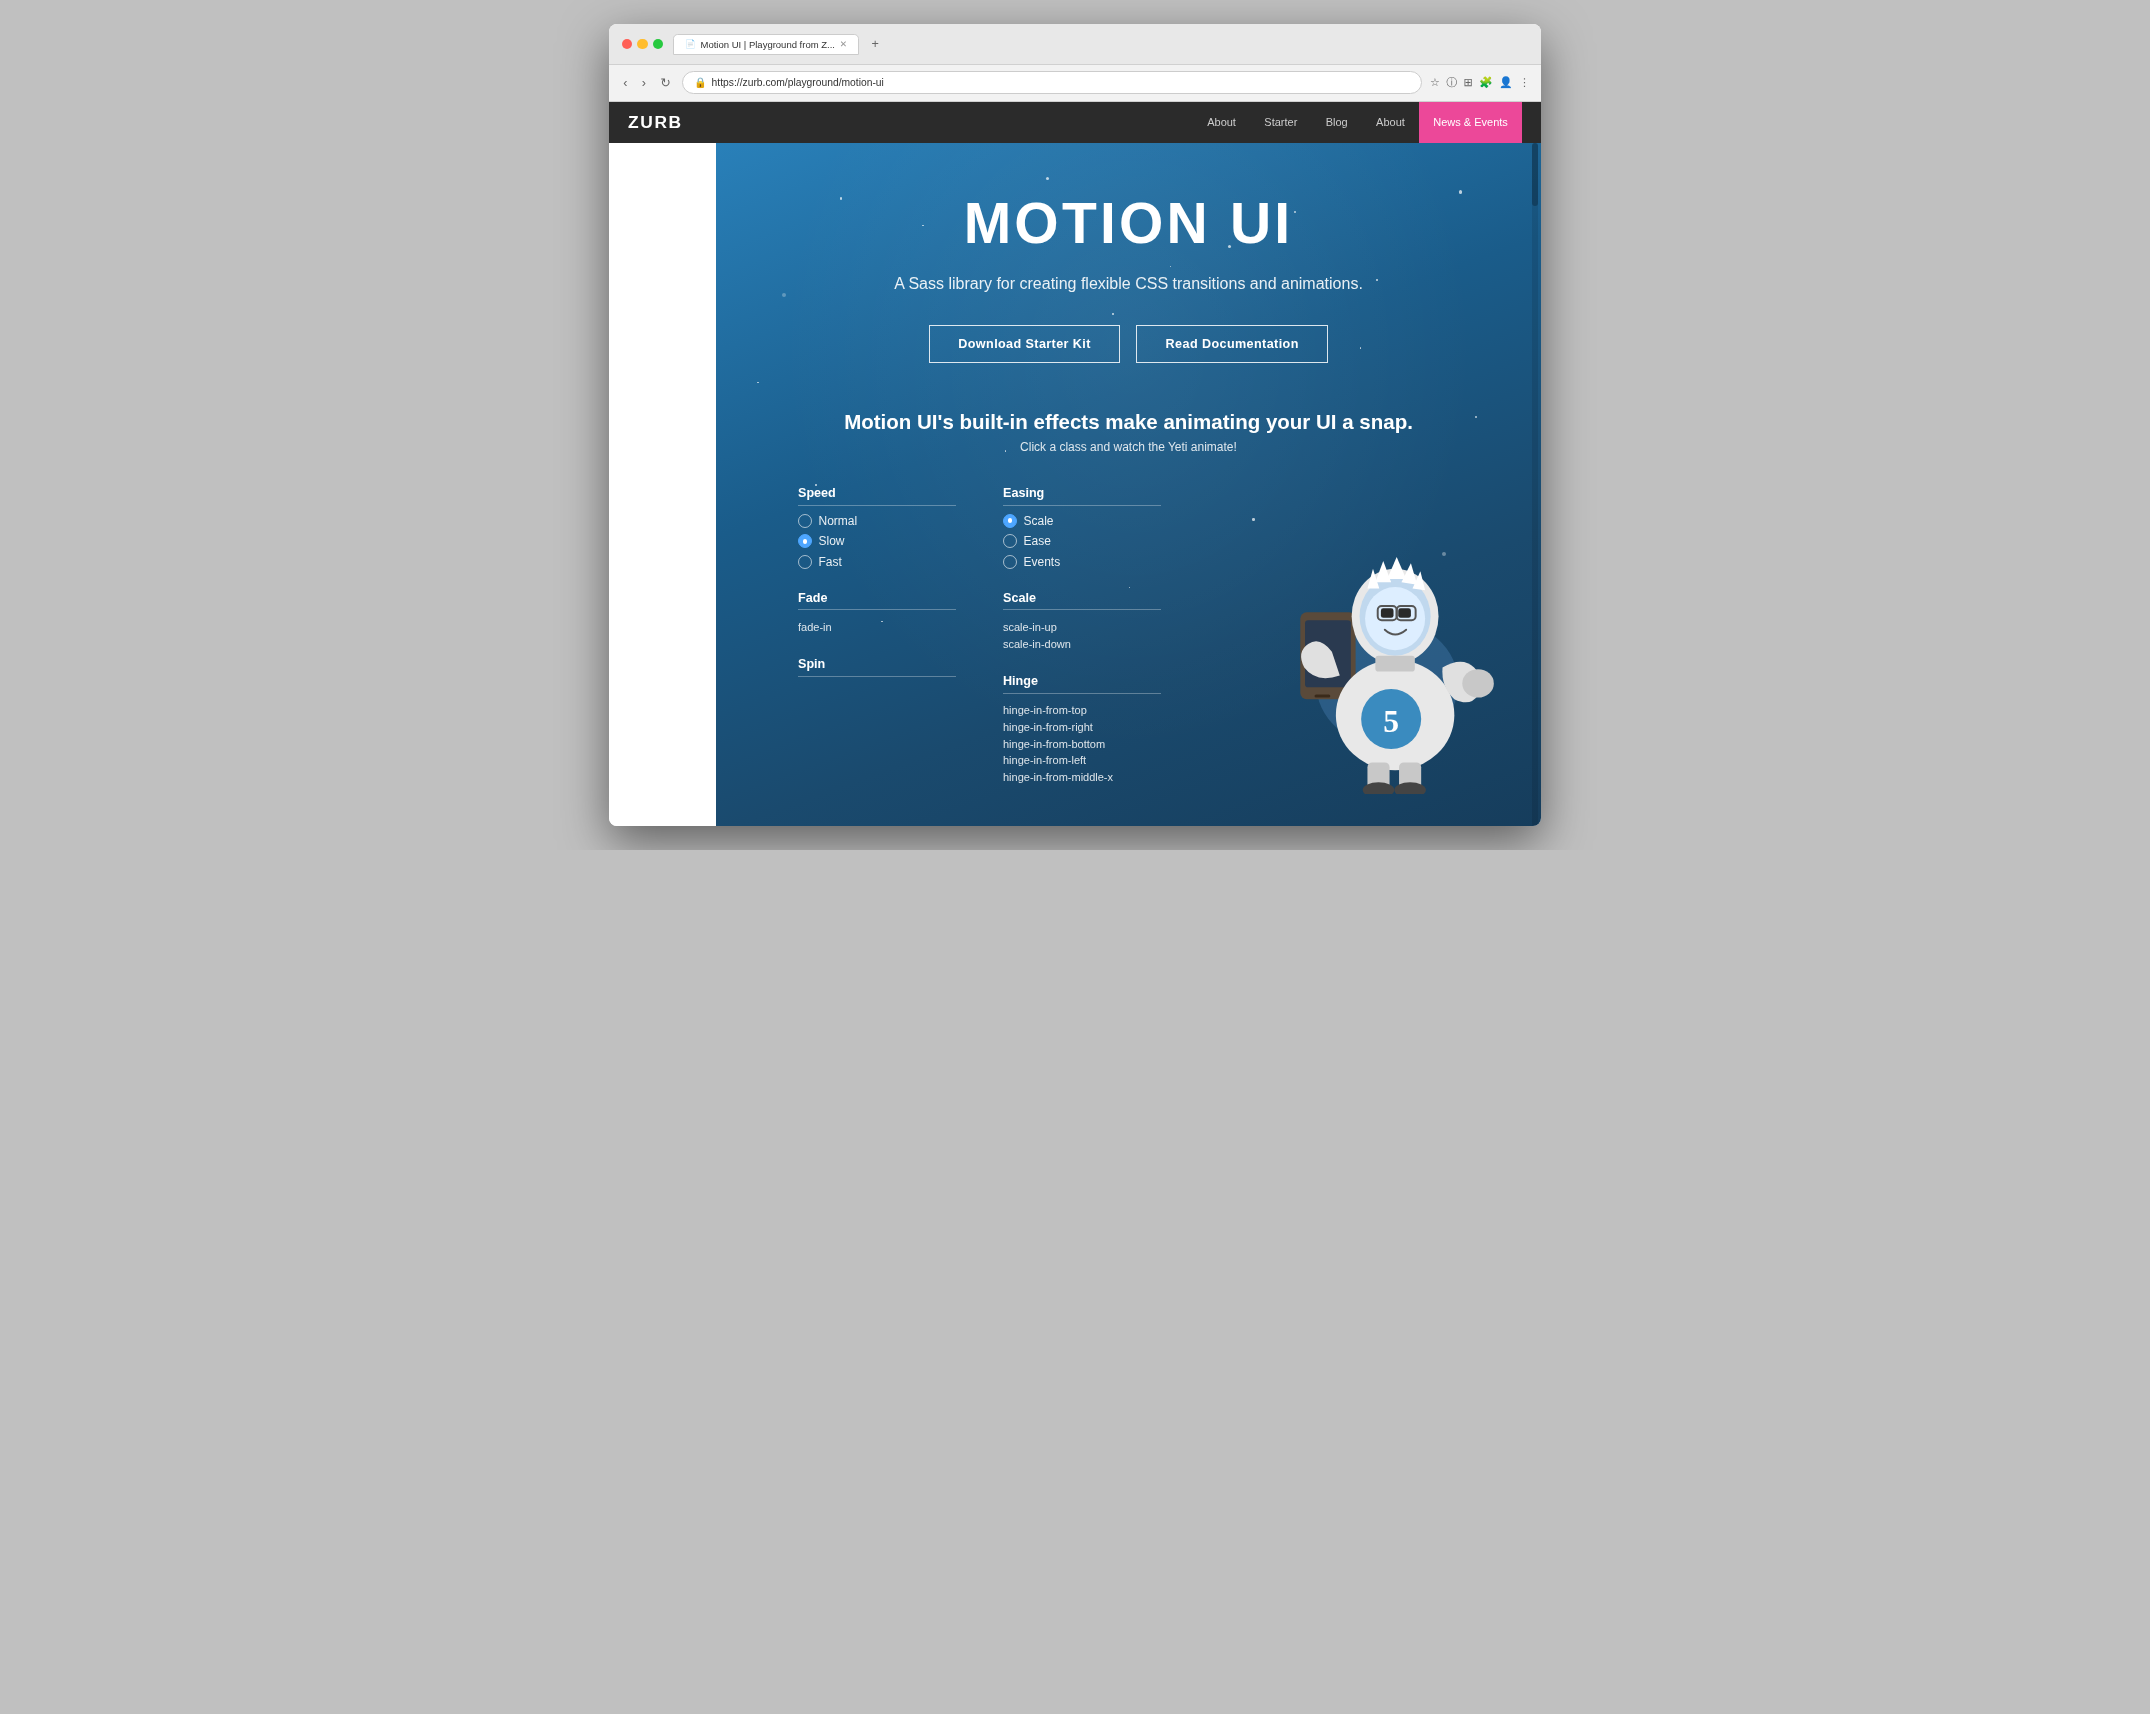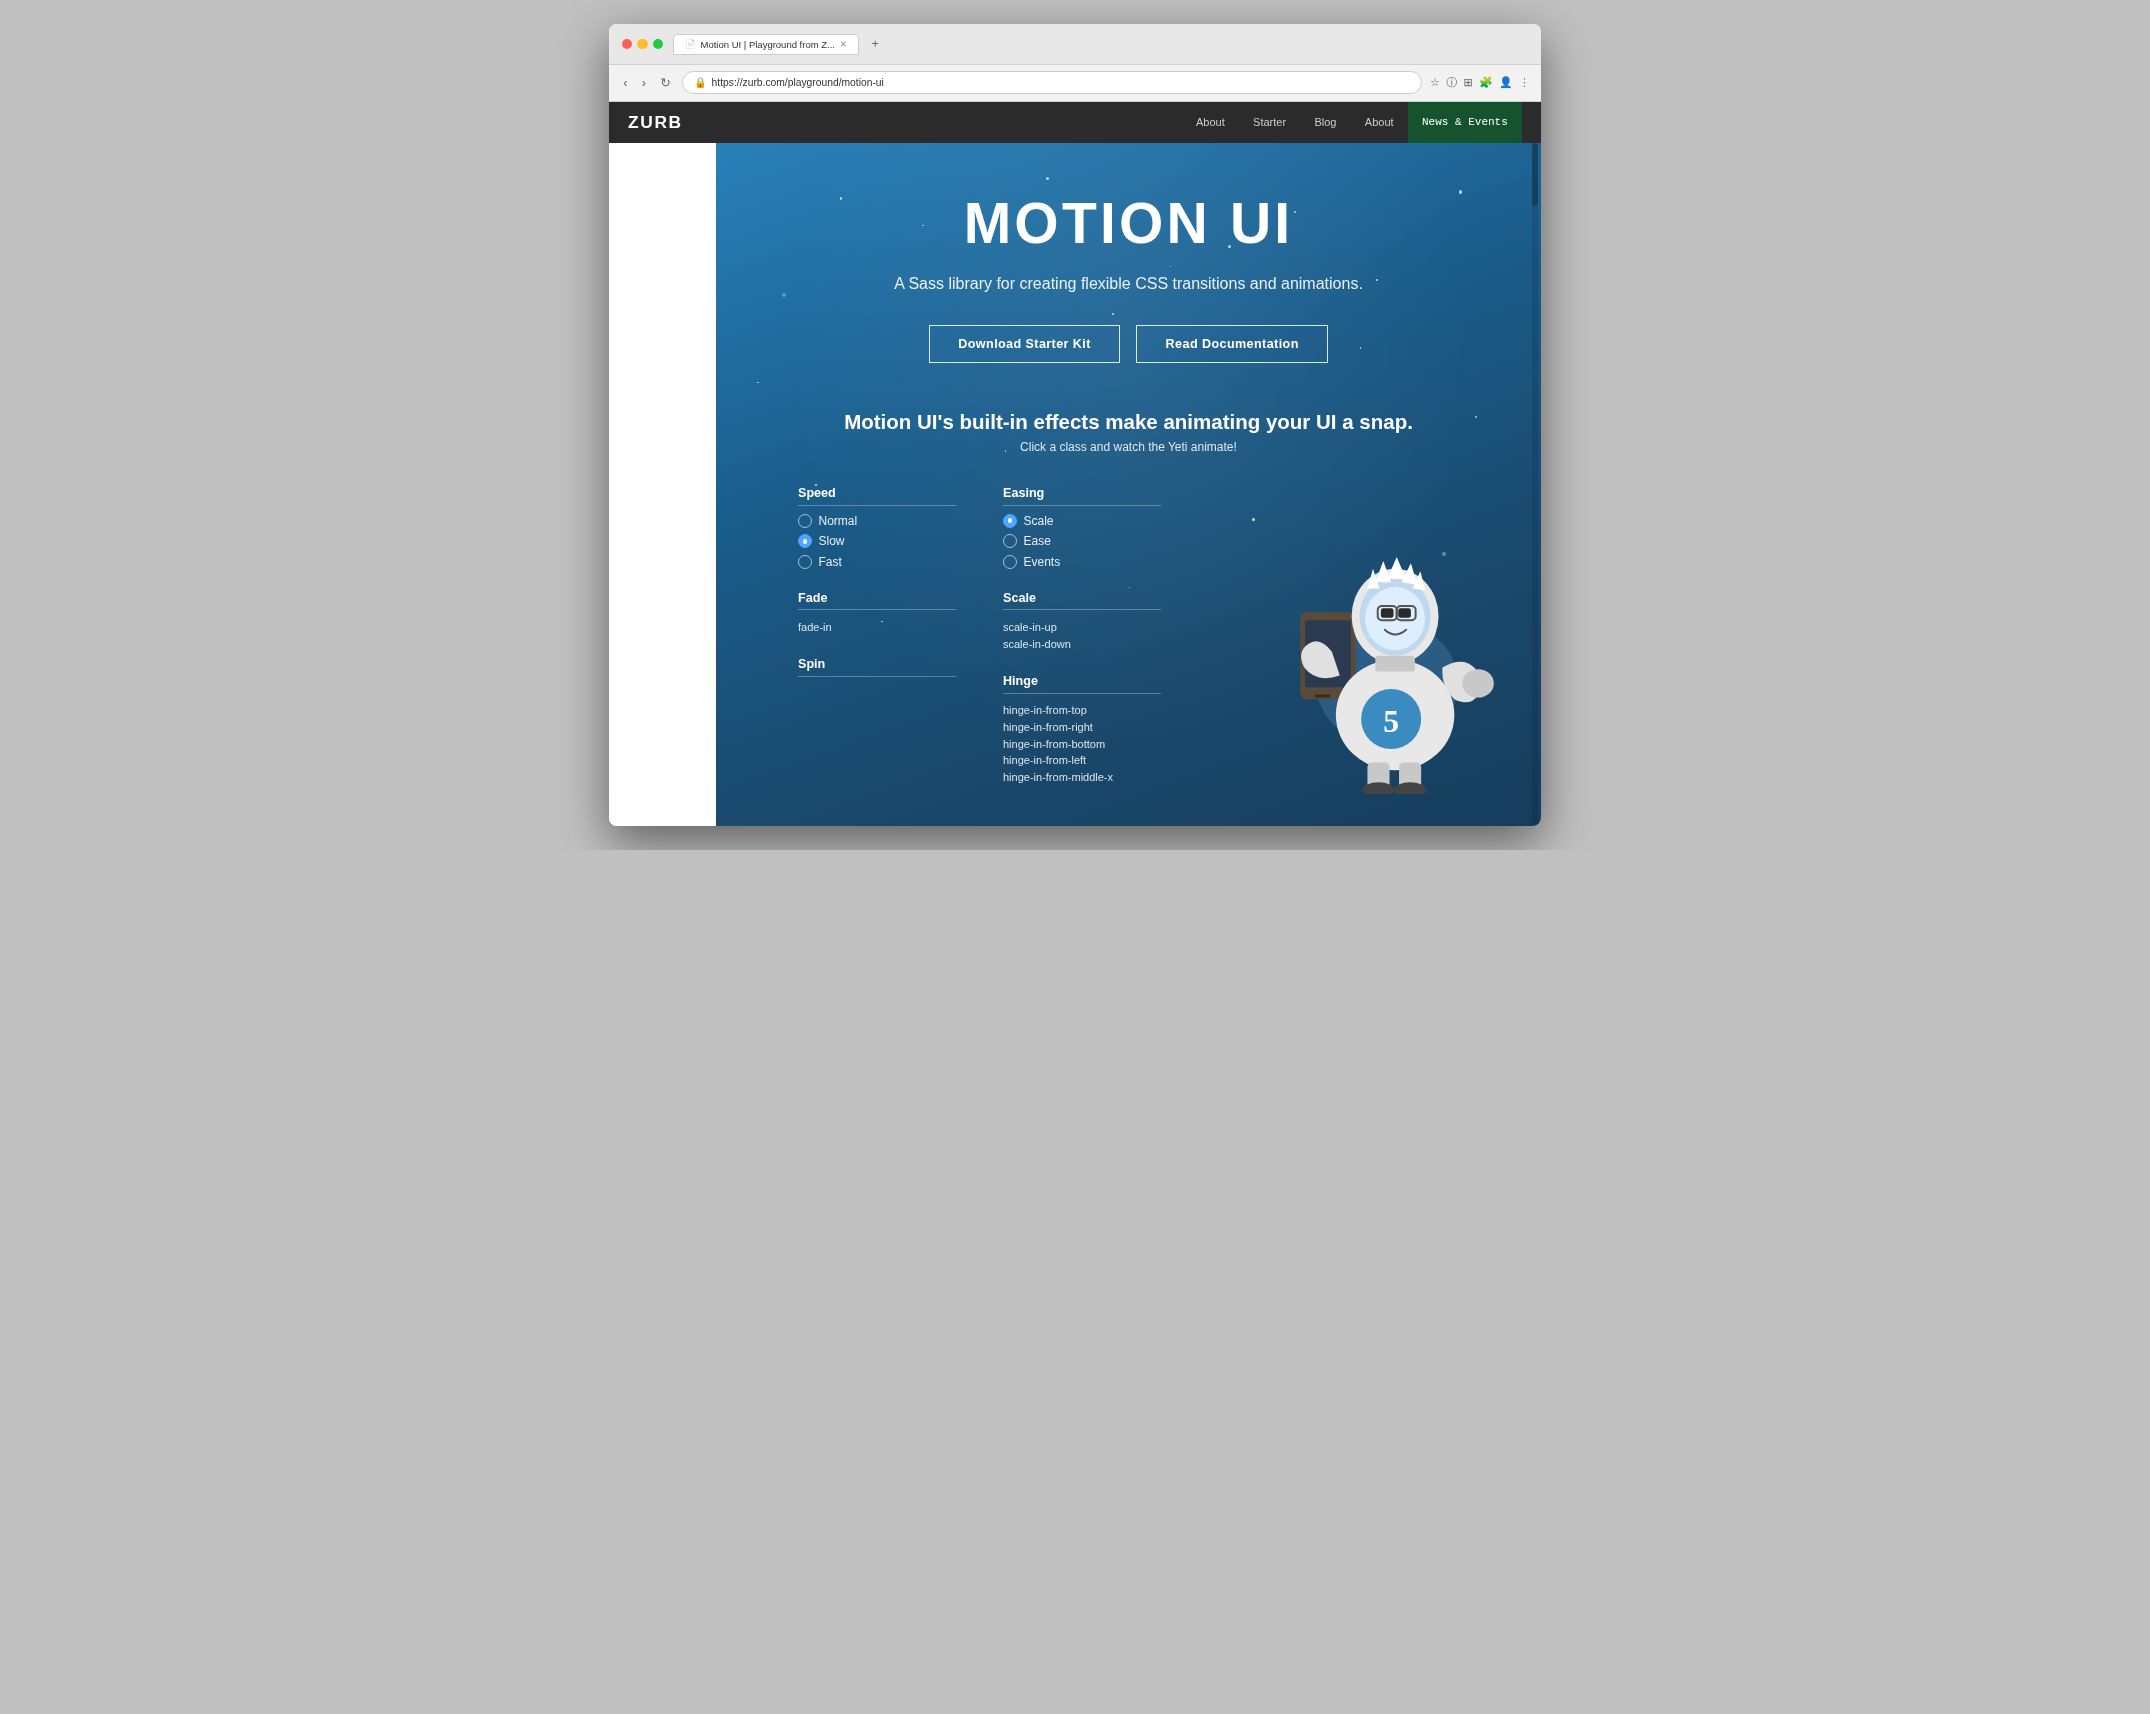--- a/index.html
+++ b/index.html
@@ -310,21 +310,21 @@
     </div>
   </div>
 
   <nav class="site-nav">
     <div class="site-logo">ZURB</div>
     <div class="nav-links">
       <a class="nav-link">About</a>
       <a class="nav-link">Starter</a>
       <a class="nav-link">Blog</a>
       <a class="nav-link">About</a>
-      <a class="nav-link" style="background:#14532d;color:#fff;font-family:Liberation Mono, monospace;">News &amp; Events</a>
+      <a class="nav-link" style="background:#ec4899;color:#fff;">News &amp; Events</a>
     </div>
   </nav>
 
   <div style="position:relative; display:flex;">
 
     <div class="sidebar"></div>
 
     <div class="hero" style="flex:1; margin-left:107px;">
 
       <div class="stars">

